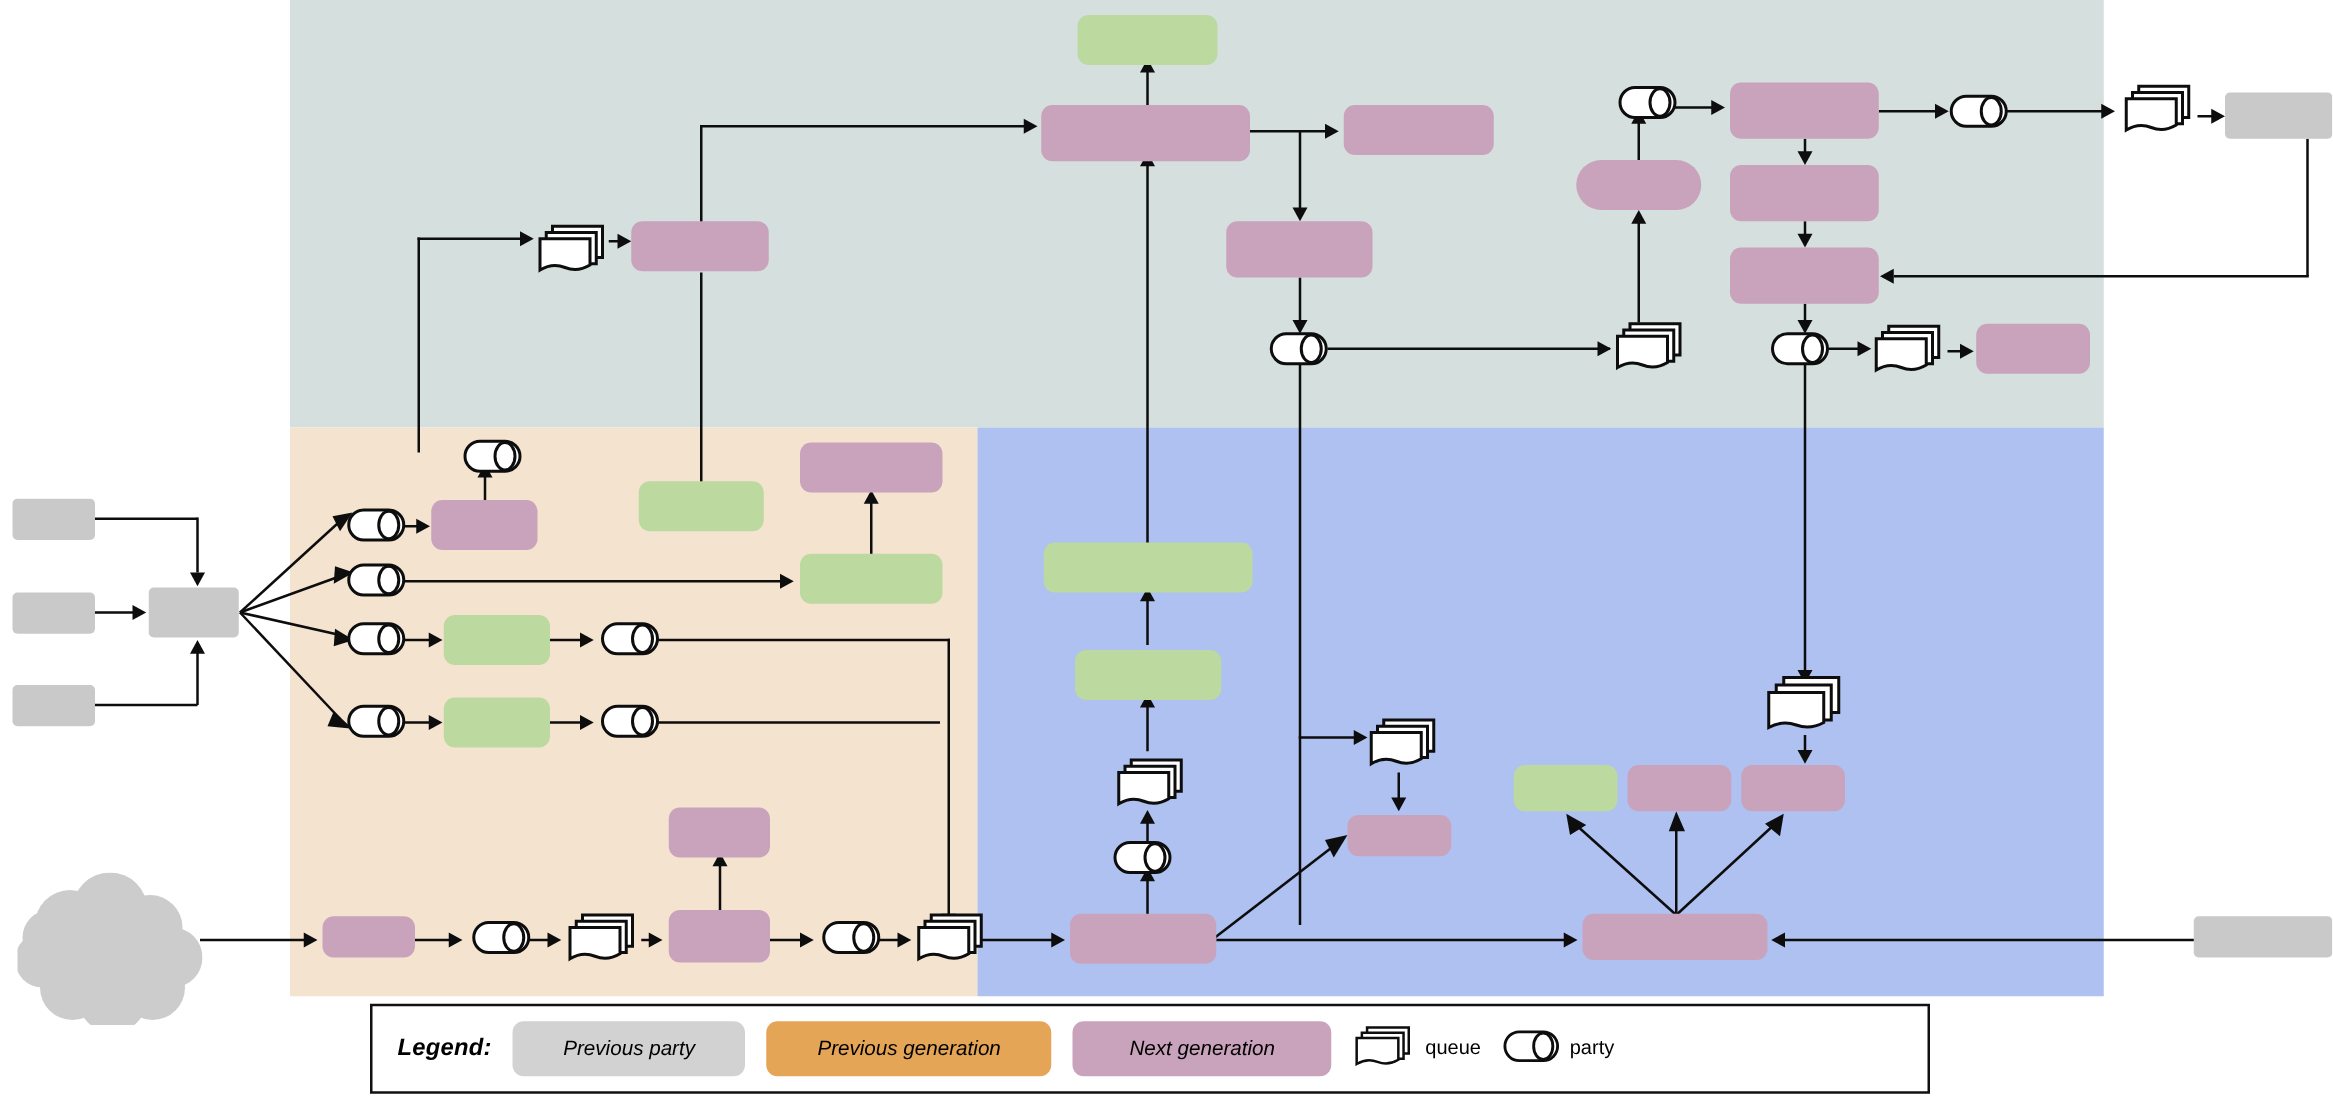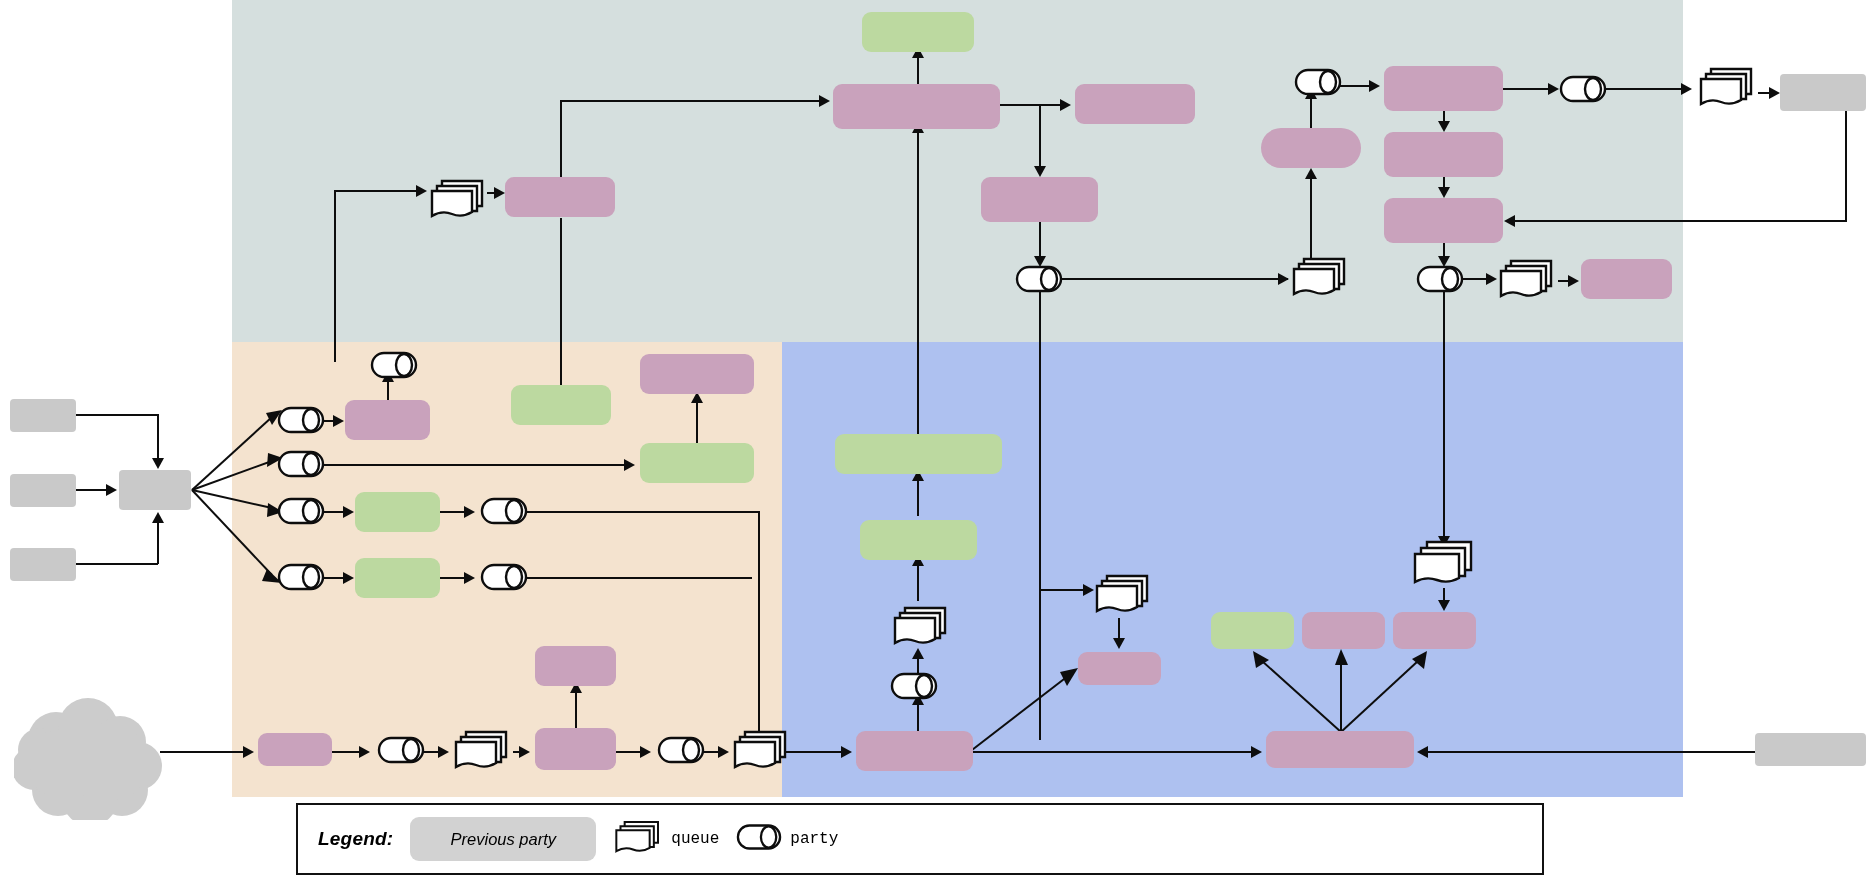--- a/index.html
+++ b/index.html
@@ -33,21 +33,21 @@
 
   
   .cloud{position:absolute;}
 
   
   #legend{position:absolute;box-sizing:border-box;background:#fff;border:2px solid #111;
           display:flex;align-items:center;gap:17px;padding:0 20px;}
   #legend .lg-title{font-weight:bold;font-style:italic;font-size:19px;color:#000;white-space:nowrap;letter-spacing:.2px;}
   #legend .lg-chip{display:flex;align-items:center;justify-content:center;height:44px;border-radius:9px;
                    font-style:italic;font-size:16.5px;color:#000;white-space:nowrap;padding:0 15px;}
-  #legend .lg-ico{display:flex;align-items:center;gap:8px;font-family:Liberation Mono, monospace;}
+  #legend .lg-ico{display:flex;align-items:center;gap:8px;}
   #legend .lg-ico span{font-size:16px;color:#000;}
 </style>
 </head>
 <body>
 
 <div id="stage">
 
   <div class="zone" style="left:232px;top:0;width:1451px;height:342px;background:#d5dfde;"></div>
   <div class="zone" style="left:232px;top:342px;width:550px;height:455px;background:#f4e3cf;"></div>
   <div class="zone" style="left:782px;top:342px;width:901px;height:455px;background:#aec1f0;"></div>
@@ -494,20 +494,26 @@
       <path d="M4 13 H44 V34 q-10 6 -20 2 q-10 -4 -20 2 Z"></path>
         </g>
       </svg>
   </div>
 
   <div id="legend" style="left:296px;top:803px;width:1248px;height:72px;">
     <div class="lg-title">Legend:</div>
 
     <div class="lg-chip" style="background:#d2d2d2;width:156px;">
       <span>Previous party</span>
+    </div>
+    <div class="lg-chip" style="background:#e5a557;width:198px;">
+      <span>Previous generation</span>
+    </div>
+    <div class="lg-chip" style="background:#c9a2bc;width:177px;">
+      <span>Next generation</span>
     </div>
 
     <div class="lg-ico">
       <span style="display:block;">
         <svg width="50" height="38" viewBox="0 0 60 42">
             <g stroke="#0d0d0d" stroke-width="2.4" fill="#fff">
           <path d="M14 3 H54 V28 H14 Z"></path>
               <path d="M9 8 H49 V33 H9 Z"></path>
           <path d="M4 13 H44 V34 q-10 6 -20 2 q-10 -4 -20 2 Z"></path>
             </g>

